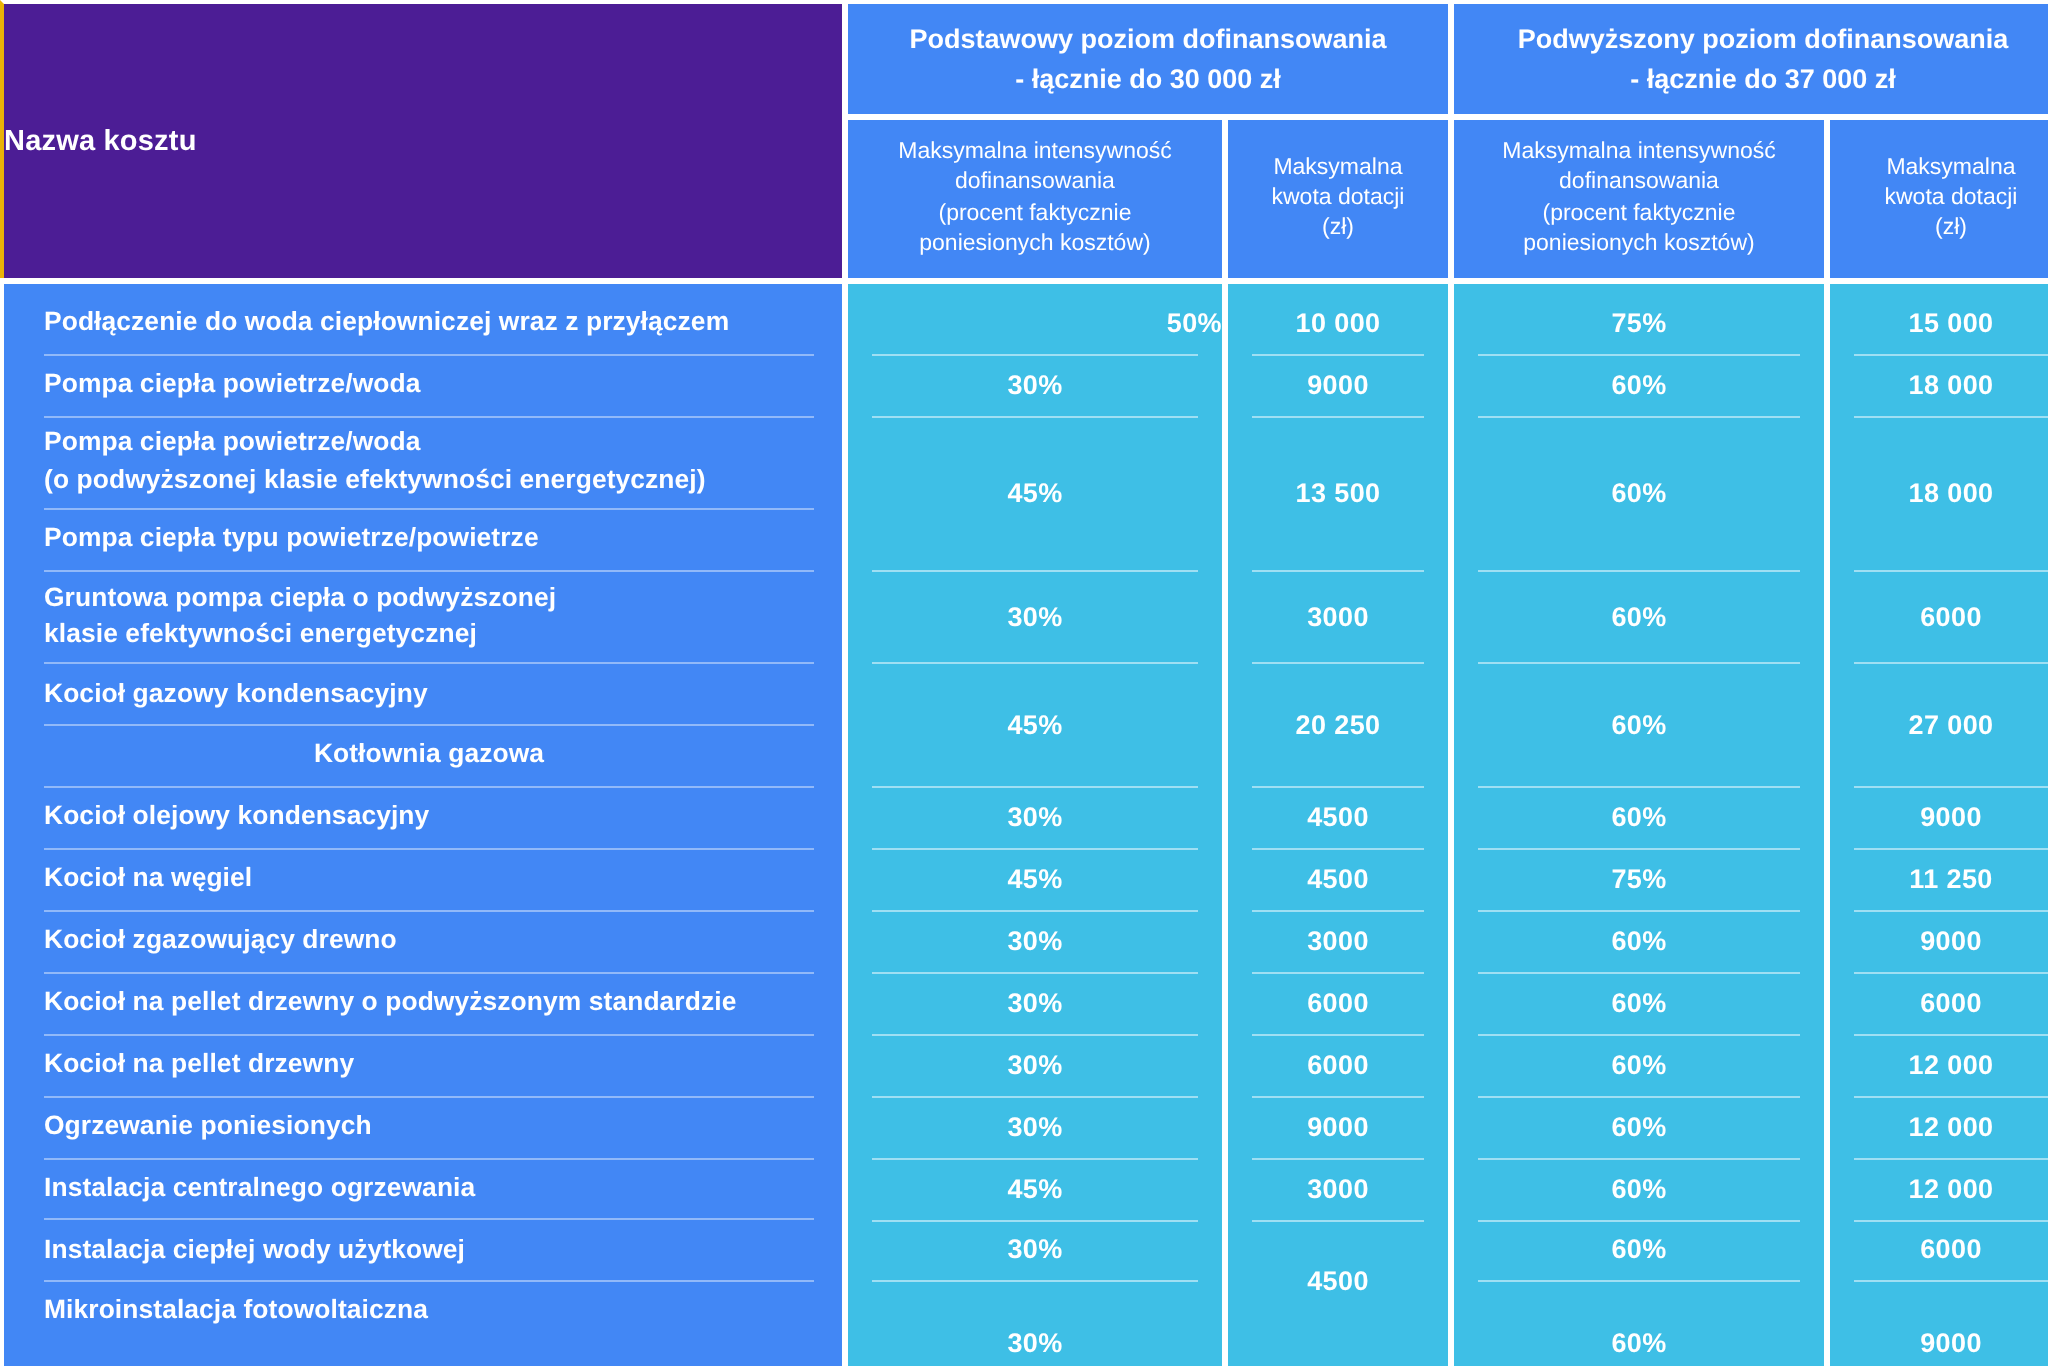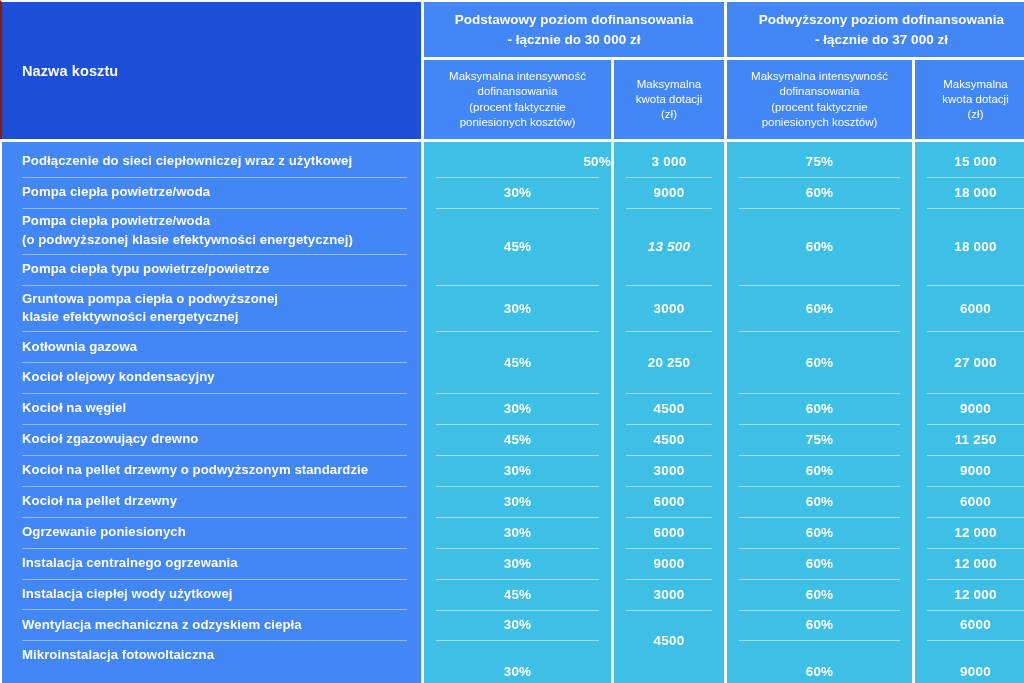--- a/index.html
+++ b/index.html
@@ -35,27 +35,26 @@
     grid-template-rows: 57px 79px 1fr;
     column-gap: 3px;
     row-gap: 3px;
     background: #ffffff;
   }
 
   
   .hdr-name {
     grid-column: 1 / 2;
     grid-row: 1 / 3;
-    background: #1d4ed8;
+    background: #4c1d95;
     display: flex;
     align-items: center;
-    padding-left: 20px;
     box-sizing: border-box;
     border-top: 2px solid #ffffff;
-    border-left: 2px solid #7f1d1d;
+    border-left: 2px solid #eab308;
   }
   .hdr-name span {
     color: #ffffff;
     font-size: 14.5px;
     font-weight: bold;
     letter-spacing: .1px;
   }
 
   .hdr-group {
     grid-row: 1 / 2;
@@ -198,35 +197,38 @@
     </div>
     <div class="hdr-sub s3">
       <span>Maksymalna intensywność<br>dofinansowania<br>(procent faktycznie<br>poniesionych kosztów)</span>
     </div>
     <div class="hdr-sub s4">
       <span>Maksymalna<br>kwota dotacji<br>(zł)</span>
     </div>
 
     <div class="body-names" id="names-pane">
         <div class="name-row" style="height: 30.9px;">
-          <span>Podłączenie do sieci ciepłowniczej wraz z użytkowej</span>
+          <span>Podłączenie do woda ciepłowniczej wraz z przyłączem</span>
         </div>
         <div class="name-row" style="height: 30.9px;">
           <span>Pompa ciepła powietrze/woda</span>
         </div>
         <div class="name-row" style="height: 46.4px;">
           <span>Pompa ciepła powietrze/woda<br>(o podwyższonej klasie efektywności energetycznej)</span>
         </div>
         <div class="name-row" style="height: 30.9px;">
           <span>Pompa ciepła typu powietrze/powietrze</span>
         </div>
         <div class="name-row" style="height: 46.4px;">
           <span>Gruntowa pompa ciepła o podwyższonej<br>klasie efektywności energetycznej</span>
         </div>
         <div class="name-row" style="height: 30.9px;">
+          <span>Kocioł gazowy kondensacyjny</span>
+        </div>
+        <div class="name-row" style="height: 30.9px; justify-content: center;">
           <span>Kotłownia gazowa</span>
         </div>
         <div class="name-row" style="height: 30.9px;">
           <span>Kocioł olejowy kondensacyjny</span>
         </div>
         <div class="name-row" style="height: 30.9px;">
           <span>Kocioł na węgiel</span>
         </div>
         <div class="name-row" style="height: 30.9px;">
           <span>Kocioł zgazowujący drewno</span>
@@ -238,23 +240,20 @@
           <span>Kocioł na pellet drzewny</span>
         </div>
         <div class="name-row" style="height: 30.9px;">
           <span>Ogrzewanie poniesionych</span>
         </div>
         <div class="name-row" style="height: 30.9px;">
           <span>Instalacja centralnego ogrzewania</span>
         </div>
         <div class="name-row" style="height: 30.9px;">
           <span>Instalacja ciepłej wody użytkowej</span>
-        </div>
-        <div class="name-row" style="height: 30.9px;">
-          <span>Wentylacja mechaniczna z odzyskiem ciepła</span>
         </div>
         <div class="name-row" style="height: 30.9px;">
           <span>Mikroinstalacja fotowoltaiczna</span>
         </div>
       </div>
 
     <div class="body-col c1" id="col-basic-pct">
         <div class="val-row" style="height: 30.9px; justify-content: flex-end;">
           <span>50%</span>
         </div>
@@ -293,26 +292,26 @@
         </div>
         <div class="val-row" style="height: 30.9px;">
           <span>30%</span>
         </div>
         <div class="val-row" style="height: 61.8px;">
           <span>30%</span>
         </div>
       </div>
     <div class="body-col c2" id="col-basic-amt">
         <div class="val-row" style="height: 30.9px;">
-          <span>3 000</span>
+          <span>10 000</span>
         </div>
         <div class="val-row" style="height: 30.9px;">
           <span>9000</span>
         </div>
-        <div class="val-row" style="height: 77.3px; font-style: italic;">
+        <div class="val-row" style="height: 77.3px;">
           <span>13 500</span>
         </div>
         <div class="val-row" style="height: 46.4px;">
           <span>3000</span>
         </div>
         <div class="val-row" style="height: 61.8px; justify-content: center;">
           <span>20 250</span>
         </div>
         <div class="val-row" style="height: 30.9px;">
           <span>4500</span>

